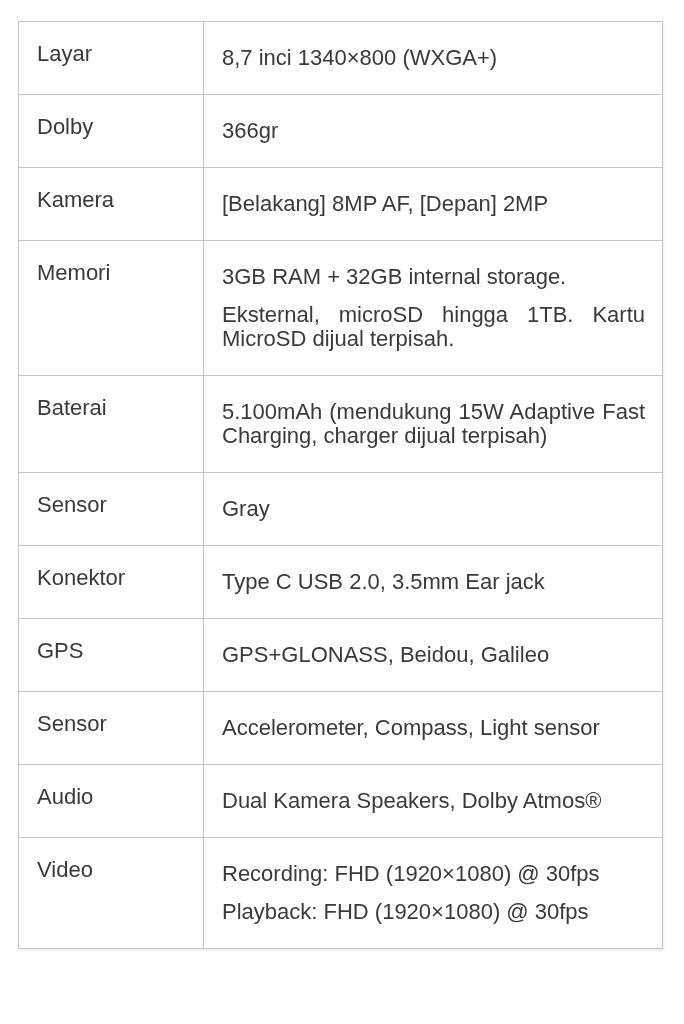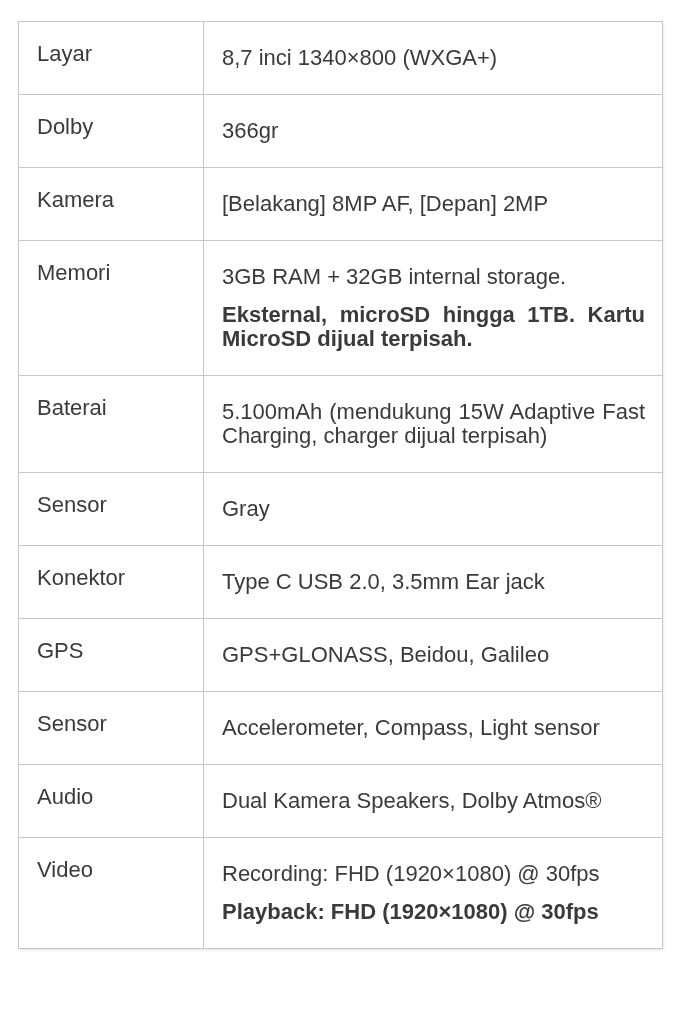--- a/index.html
+++ b/index.html
@@ -40,21 +40,20 @@
   }
   td.value-cell {
     padding: 20px 13px 20px 14px;
     text-align: justify;
   }
   td.value-cell p {
     margin: 4px;
   }
   td.value-cell p + p {
     margin-top: 14px;
-    font-weight: bold;
   }
 </style>
 </head>
 <body style="background: rgb(255, 255, 255);">
 
 <div class="table-wrap">
   <table class="spec-table">
     <colgroup>
       <col class="col-label">
       <col class="col-value">

